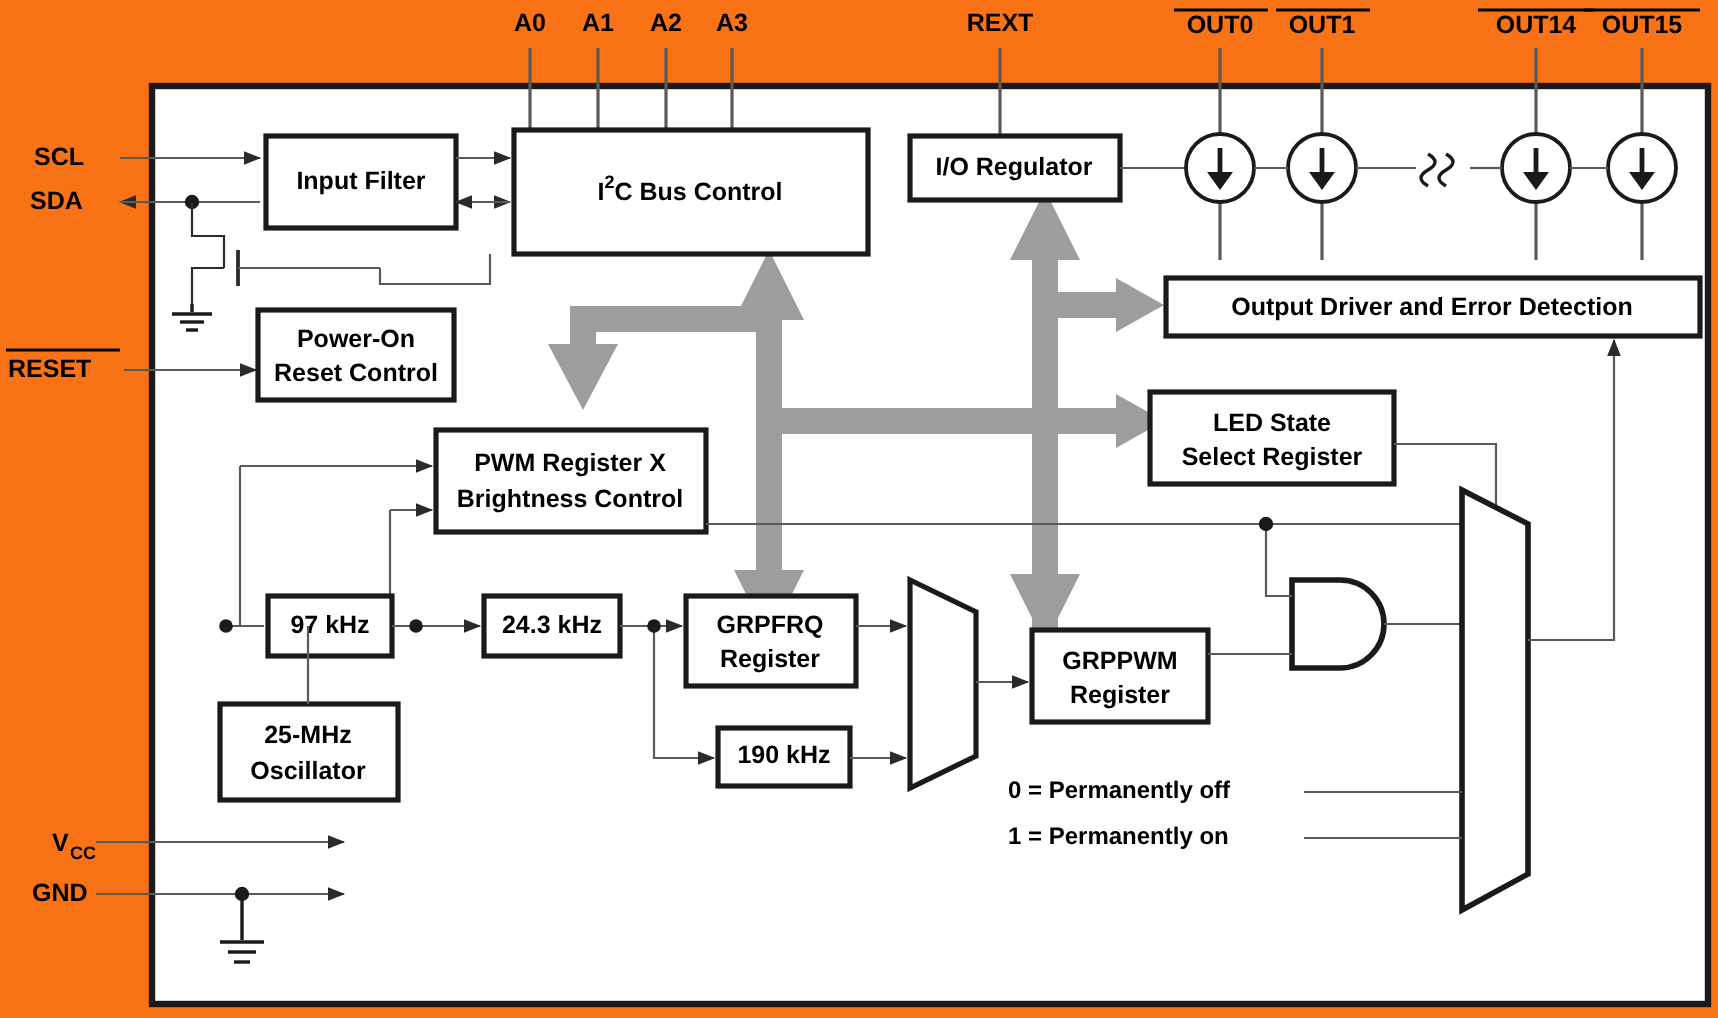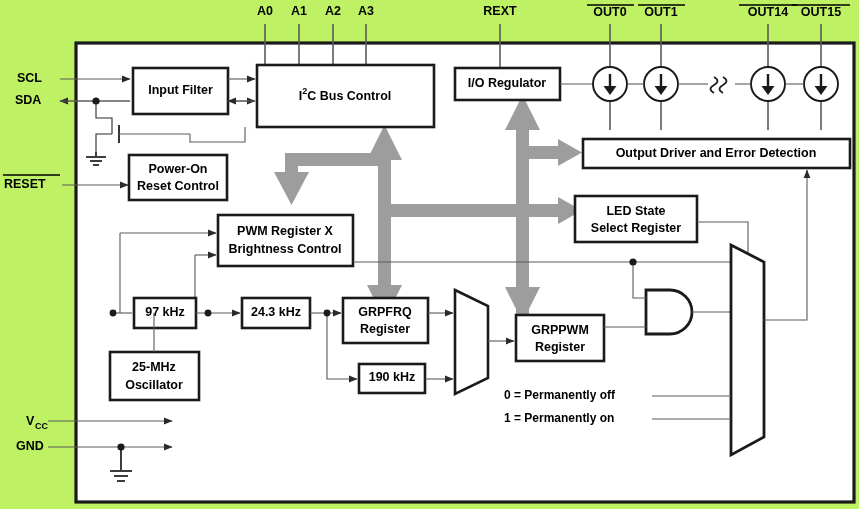--- a/index.html
+++ b/index.html
@@ -4,21 +4,21 @@
 <style>
   html, body {
     margin: 0;
     padding: 0;
     background: #ffffff;
   }
   #diagram-root {
     position: relative;
     width: 859px;
     height: 509px;
-    background: #bef264;
+    background: #f97316;
     font-family: "Liberation Sans", sans-serif;
   }
   svg { display: block; }
   .blk-stroke { stroke: #1a1a1a; fill: #ffffff; }
   .thin { stroke: #5a5a5a; stroke-width: 1.1; fill: none; }
   .thinblk { stroke: #2a2a2a; stroke-width: 1.1; fill: none; }
   .graybus { fill: #9d9d9d; }
   .lbl {
     font-family: "Liberation Sans", sans-serif;
     font-weight: bold;

